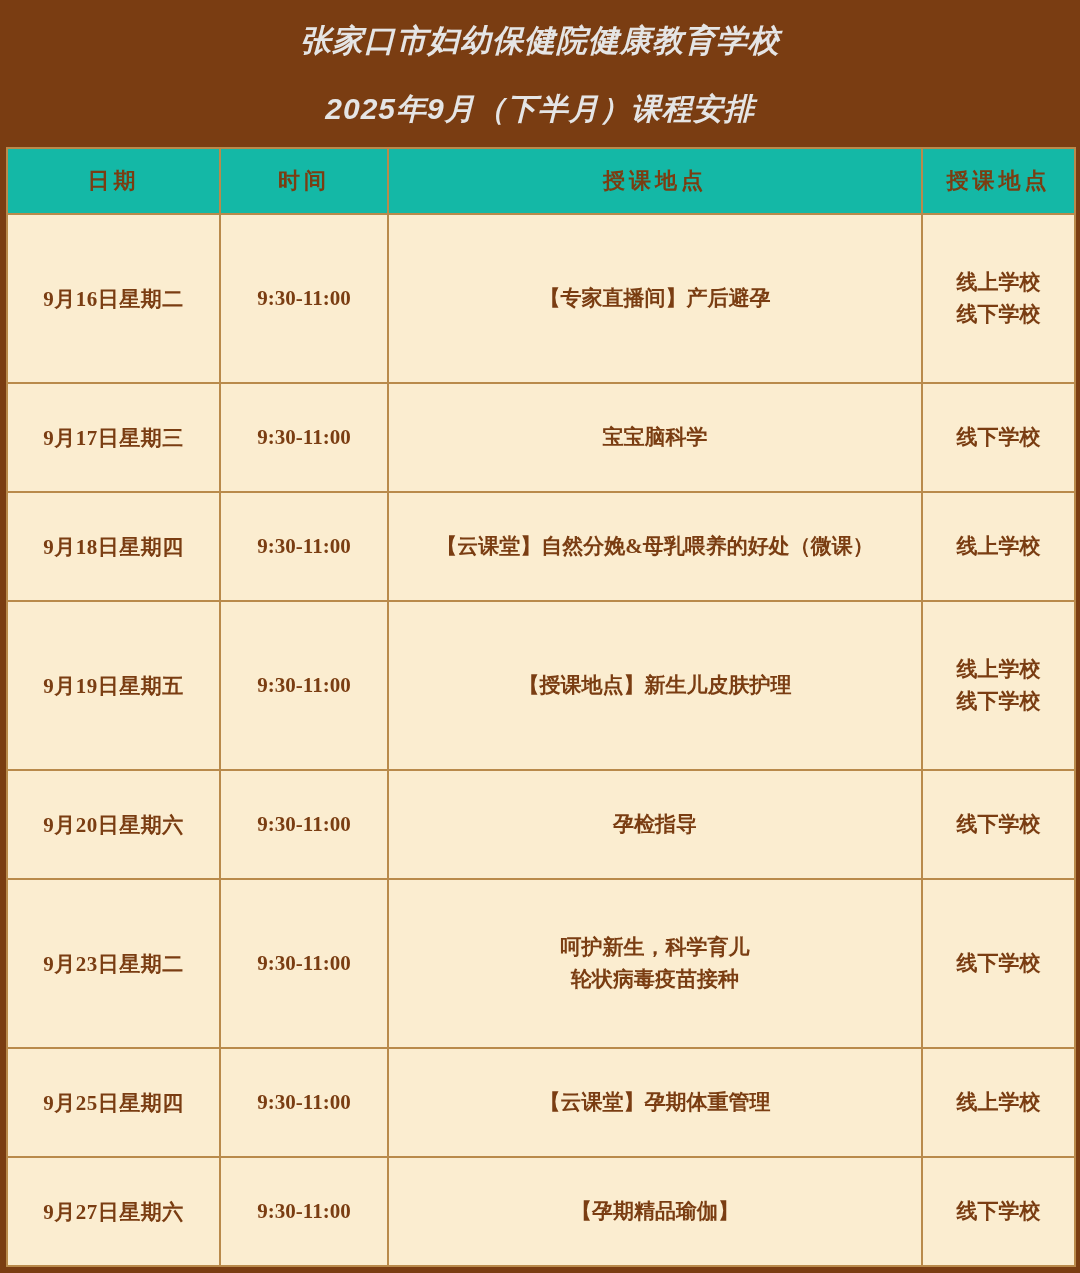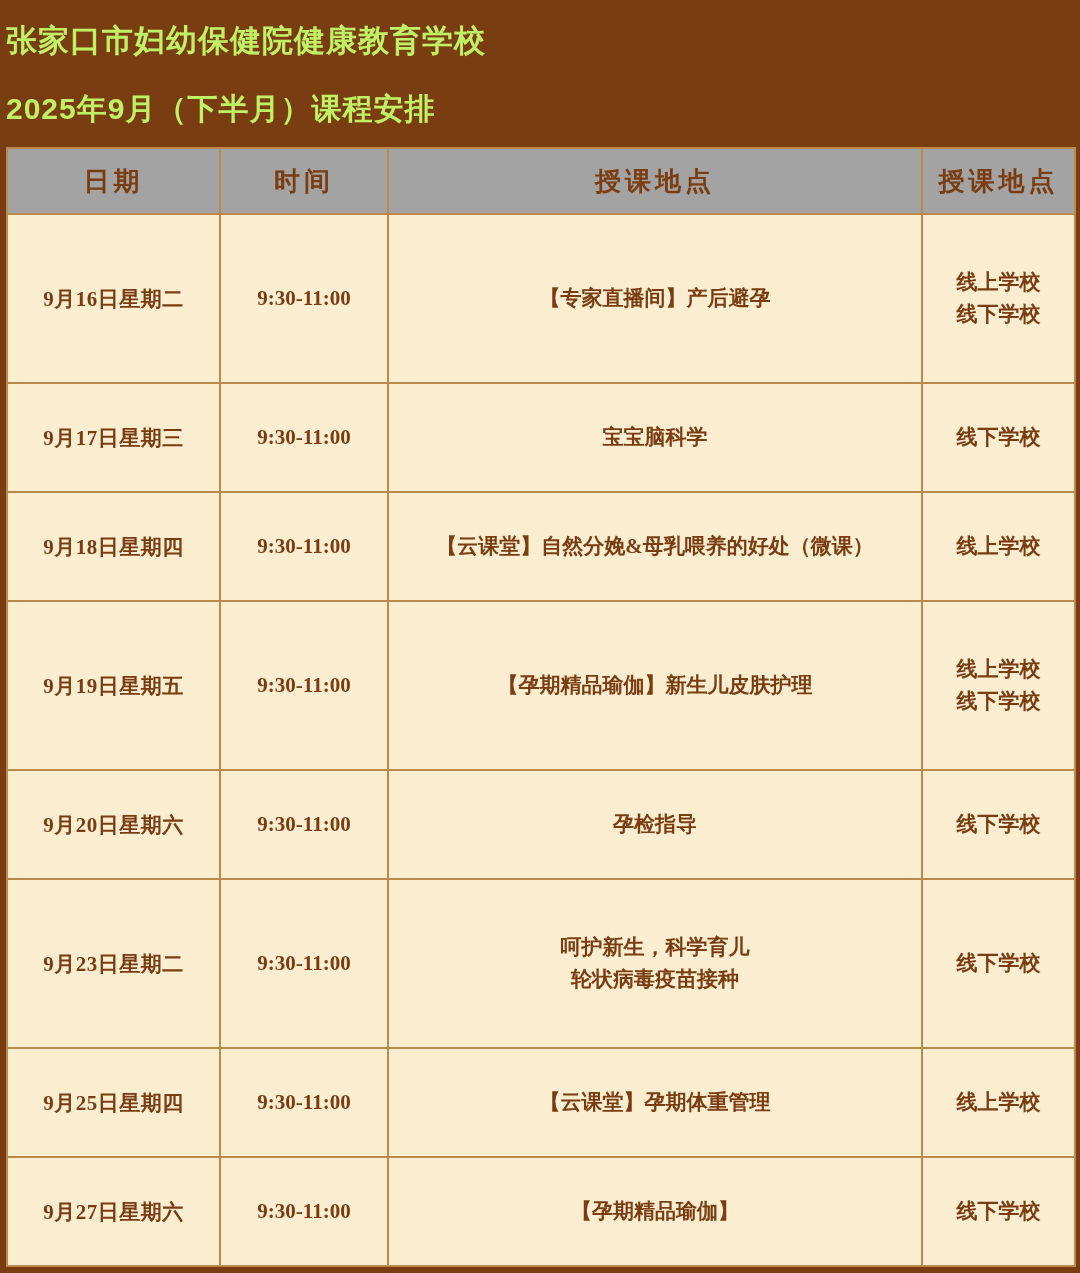--- a/index.html
+++ b/index.html
@@ -17,24 +17,25 @@
     width: 1080px;
     height: 1273px;
     box-sizing: border-box;
     background: #f6e6c2;
     border: 6px solid #7a3d12;
     display: flex;
     flex-direction: column;
   }
   .header {
     background: #7a3d12;
-    color: #bef264;
-    text-align: left;
+    color: #e5e5e5;
+    text-align: center;
     padding: 14px 0 18px 0;
     flex: 0 0 auto;
+    font-style: italic;
   }
   .header .line1 {
     font-size: 31px;
     font-weight: bold;
     letter-spacing: 1px;
     line-height: 1.35;
     font-family: "Liberation Sans", "DejaVu Sans", sans-serif;
   }
   .header .line2 {
     font-size: 30px;
@@ -58,24 +59,24 @@
   table.schedule th,
   table.schedule td {
     border: 2px solid #b98a4b;
     text-align: center;
     vertical-align: middle;
     color: #7a3d12;
     background: #fbedd0;
     font-weight: bold;
   }
   table.schedule thead th {
-    font-size: 26px;
+    font-size: 22px;
     height: 62px;
     letter-spacing: 4px;
-    background: #a3a3a3;
+    background: #14b8a6;
   }
   table.schedule tbody td {
     font-size: 21px;
     padding: 10px 4px;
   }
   td.date, td.time {
     letter-spacing: 0.5px;
     white-space: nowrap;
   }
   td.time {
@@ -134,21 +135,21 @@
         </tr>
         <tr class="row-short">
           <td class="date">9月18日星期四</td>
           <td class="time">9:30-11:00</td>
           <td class="content">【云课堂】自然分娩&amp;母乳喂养的好处（微课）</td>
           <td class="place">线上学校</td>
         </tr>
         <tr class="row-tall">
           <td class="date">9月19日星期五</td>
           <td class="time">9:30-11:00</td>
-          <td class="content">【孕期精品瑜伽】新生儿皮肤护理</td>
+          <td class="content">【授课地点】新生儿皮肤护理</td>
           <td class="place">线上学校<br>线下学校</td>
         </tr>
         <tr class="row-short">
           <td class="date">9月20日星期六</td>
           <td class="time">9:30-11:00</td>
           <td class="content">孕检指导</td>
           <td class="place">线下学校</td>
         </tr>
         <tr class="row-tall">
           <td class="date">9月23日星期二</td>

